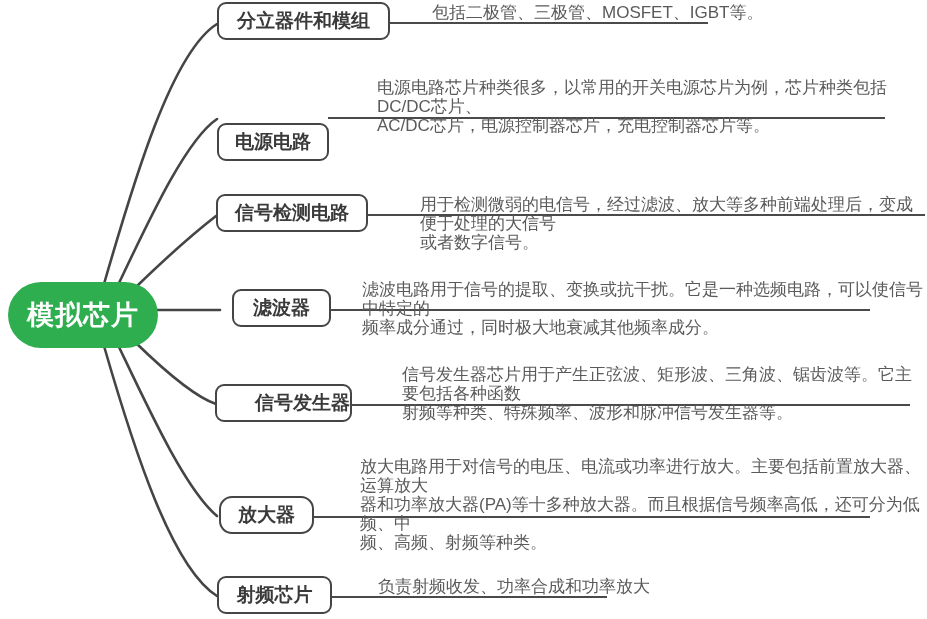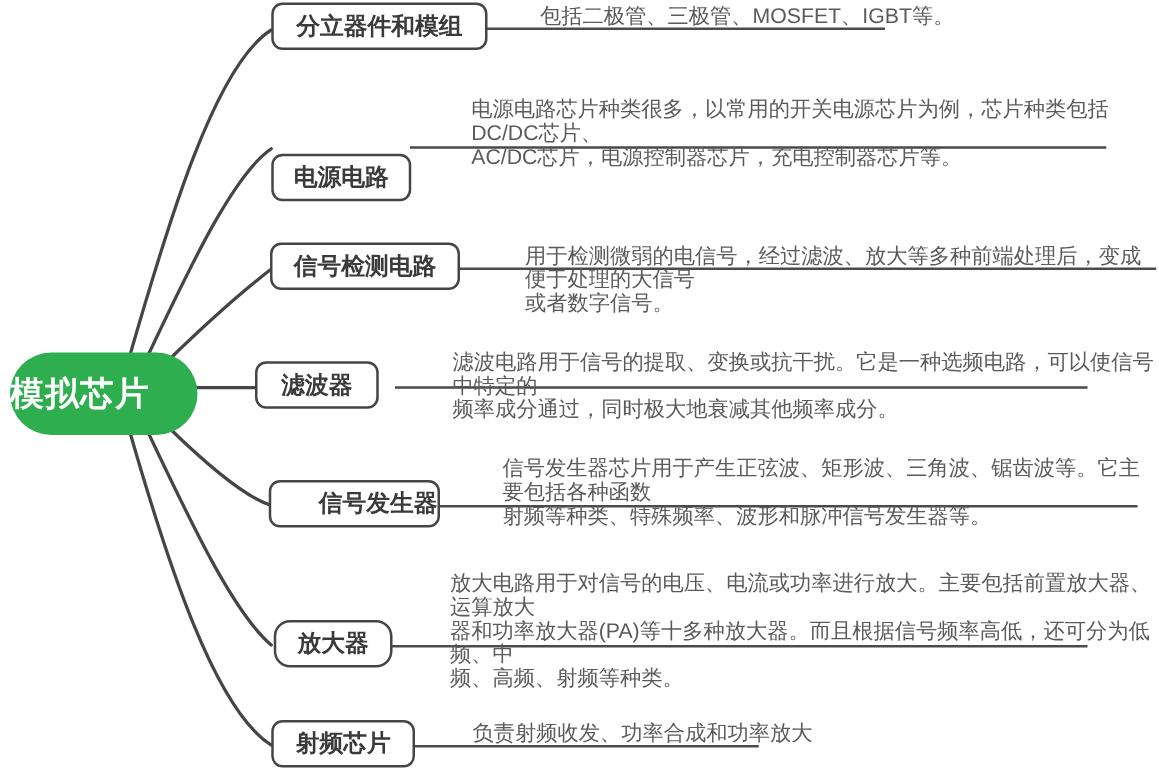--- a/index.html
+++ b/index.html
@@ -8,21 +8,21 @@
     --curve:#454545; --canvas-bg:#ffffff;
   }
   *{margin:0;padding:0;box-sizing:border-box;}
   html,body{width:927px;height:619px;background:var(--canvas-bg);overflow:hidden;}
   body{position:relative;font-family:"Liberation Sans","DejaVu Sans",sans-serif;}
   svg.connectors{position:absolute;left:0;top:0;z-index:1;pointer-events:none;}
   svg.connectors path{fill:none;stroke:var(--curve);stroke-width:2.6;stroke-linecap:round;}
   .root-node{
     position:absolute;left:8px;top:282px;width:150px;height:66px;
     background:var(--root-bg);border-radius:34px;z-index:2;
-    display:flex;align-items:center;
+    display:flex;align-items:center;justify-content:center;
     color:var(--root-text);font-size:27px;font-weight:bold;letter-spacing:1px;
   }
   .node{
     position:absolute;height:38px;background:#fff;z-index:2;
     border:2.5px solid var(--node-border);border-radius:9px;
     display:flex;align-items:center;justify-content:center;
     font-size:19px;font-weight:bold;color:var(--node-text);white-space:nowrap;
   }
   .uline{position:absolute;height:2px;background:var(--line);z-index:0;}
   .desc{
@@ -32,21 +32,21 @@
   
   .b1 .node{left:217px;top:2px;width:173px;}
   .b1 .uline{left:388px;top:22px;width:320px;}
   .b1 .desc{left:432px;top:3px;}
   .b2 .node{left:217px;top:97px;width:112px;margin-top:26px;}
   .b2 .uline{left:328px;top:117px;width:557px;}
   .b2 .desc{left:377px;top:78px;}
   .b3 .node{left:216px;top:194px;width:152px;}
   .b3 .uline{left:367px;top:214px;width:558px;}
   .b3 .desc{left:420px;top:175px;margin-top:20px;}
-  .b4 .node{left:204px;top:289px;width:99px;}
+  .b4 .node{left:232px;top:289px;width:99px;}
   .b4 .uline{left:316px;top:309px;width:554px;}
   .b4 .desc{left:362px;top:280px;}
   .b5 .node{left:215px;top:384px;width:137px;justify-content:flex-end;}
   .b5 .uline{left:351px;top:404px;width:559px;}
   .b5 .desc{left:402px;top:365px;}
   .b6 .node{left:219px;top:496px;width:95px;border-radius:13px;}
   .b6 .uline{left:313px;top:516px;width:557px;}
   .b6 .desc{left:360px;top:457px;}
   .b7 .node{left:217px;top:576px;width:115px;}
   .b7 .uline{left:331px;top:596px;width:276px;}

